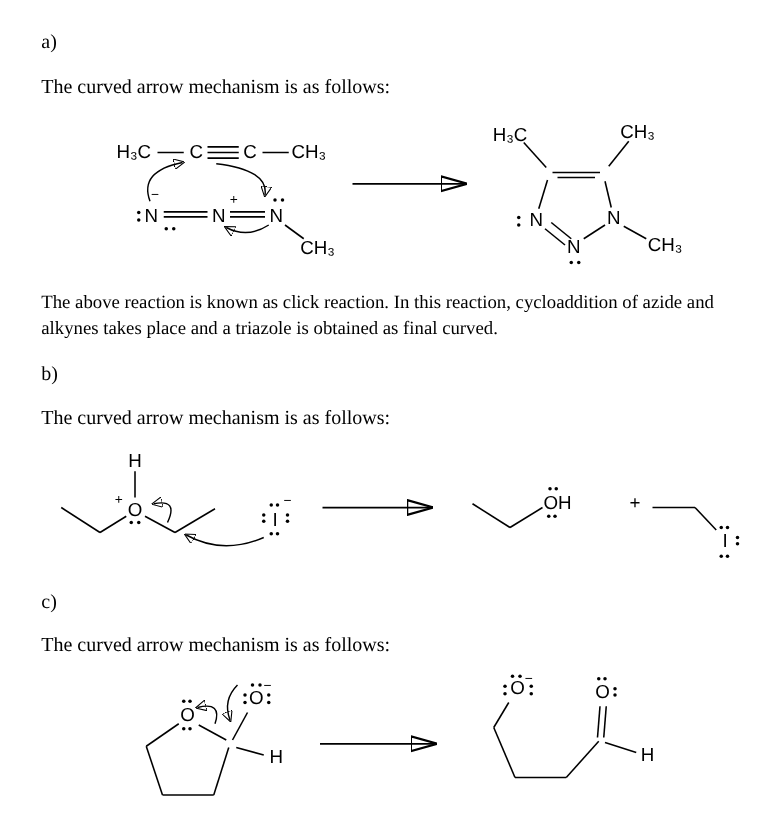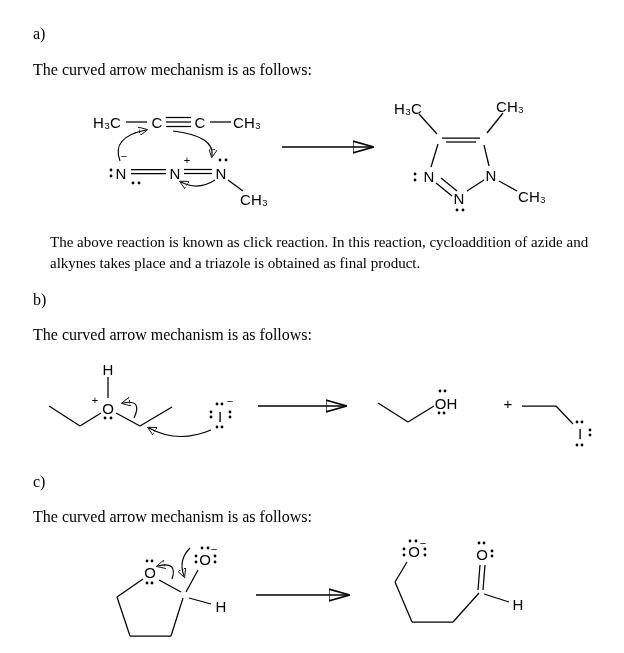--- a/index.html
+++ b/index.html
@@ -3,42 +3,42 @@
 <meta charset="utf-8">
 <style>
   * { margin:0; padding:0; box-sizing:border-box; }
   html,body { background:#ffffff; }
   .canvas {
     position:relative; width:624px; height:653px; background:#ffffff;
     color:#000; overflow:hidden;
     font-family:"Liberation Serif","DejaVu Serif",serif;
   }
   .prose { position:absolute; left:33px; font-size:16px; white-space:nowrap; }
-  .note-line { position:absolute; left:50px; font-size:15px; white-space:nowrap; }
+  .note-line { position:absolute; left:33px; font-size:15px; white-space:nowrap; }
   svg.scheme { position:absolute; left:0; display:block; }
   svg.scheme text {
     font-family:"Liberation Sans","DejaVu Sans",sans-serif;
     font-size:15px; fill:#000;
   }
   svg.scheme text.sm { font-size:11px; }
   svg.scheme line, svg.scheme path { stroke:#000; fill:none; }
   svg.scheme line.bond { stroke-width:1.25; }
   svg.scheme line.rxn { stroke-width:1.4; }
   svg.scheme path.curve { stroke-width:1.15; }
   svg.scheme circle.lp { fill:#000; stroke:none; }
 </style>
 </head>
 <body>
 
 <div class="canvas">
 
   <div class="prose" style="top:25px">a)</div>
   <div class="prose" style="top:61px">The curved arrow mechanism is as follows:</div>
   <div class="note-line" style="top:234px">The above reaction is known as click reaction. In this reaction, cycloaddition of azide and</div>
-  <div class="note-line" style="top:255px">alkynes takes place and a triazole is obtained as final product.</div>
+  <div class="note-line" style="top:255px">alkynes takes place and a triazole is obtained as final curved.</div>
   <div class="prose" style="top:291px">b)</div>
   <div class="prose" style="top:326px">The curved arrow mechanism is as follows:</div>
   <div class="prose" style="top:473px">c)</div>
   <div class="prose" style="top:508px">The curved arrow mechanism is as follows:</div>
 
   <svg class="scheme" style="top:95px" width="624" height="120" viewBox="0 95 624 120">
     <defs>
       <marker id="ahA" viewBox="0 0 10 10" refX="8" refY="5" markerWidth="7.5" markerHeight="7.5" orient="auto">
         <path d="M0,0 L10,5 L0,10 z" fill="#000" stroke="none"></path>
       </marker>

